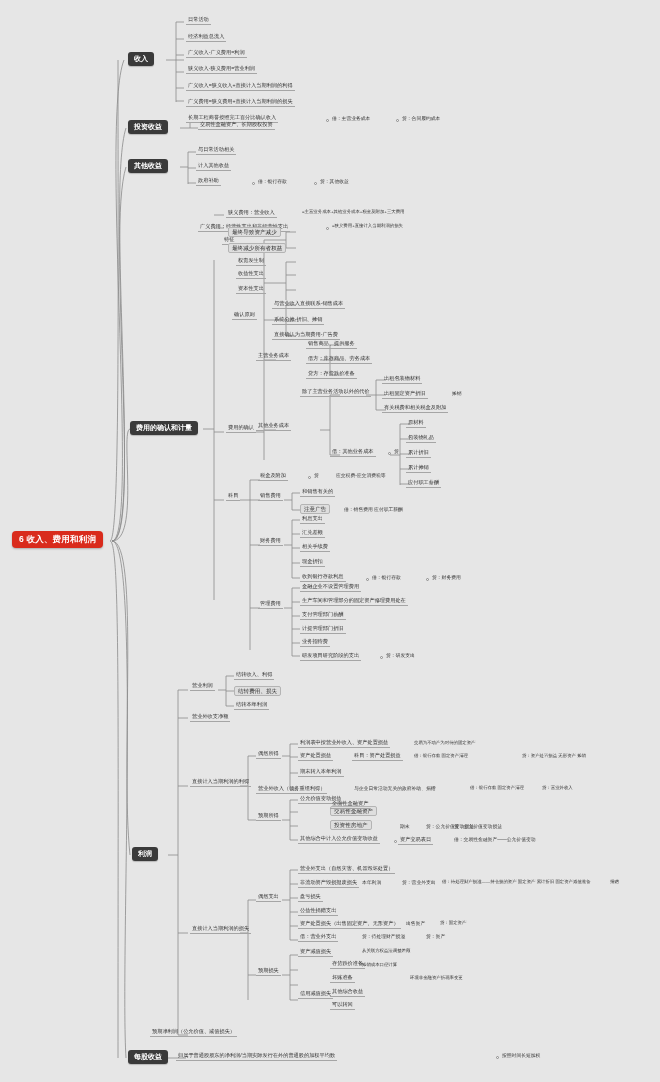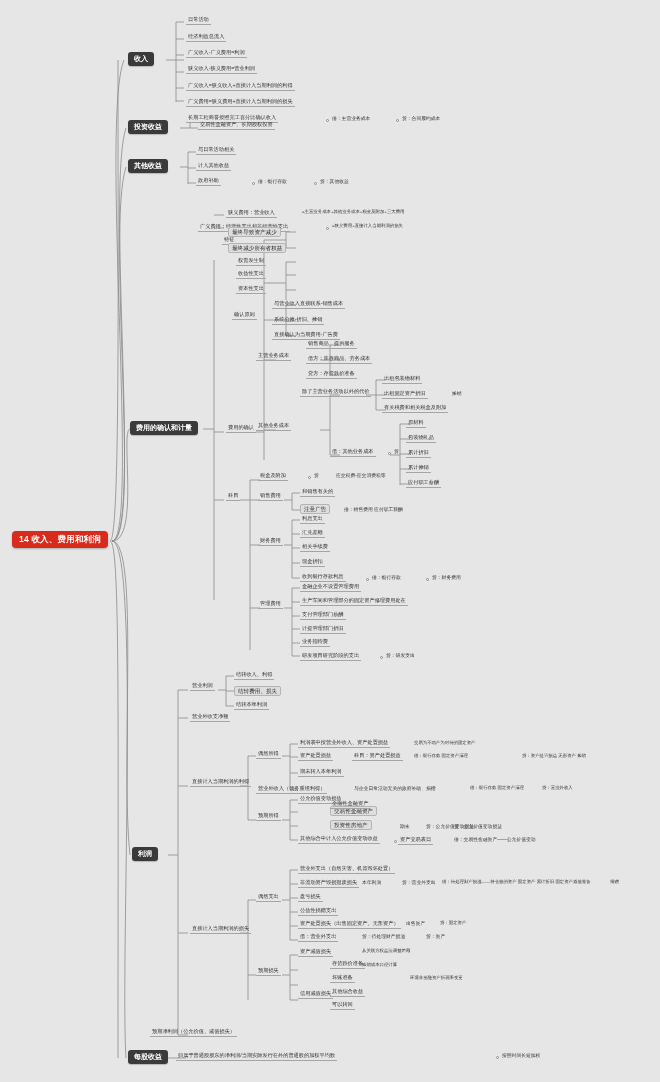--- a/index.html
+++ b/index.html
@@ -236,21 +236,21 @@
       <path d="M290 955 L298 955"></path>
         <path d="M290 970 L298 970"></path>
         <path d="M290 985 L298 985"></path>
       <path d="M290 1000 L298 1000"></path>
 
       <path d="M166 1058 L176 1058"></path>
       <path d="M176 1058 L186 1058"></path>
     </g>
   </svg>
 
-  <div class="node root" style="left:12px;top:531px;">14 收入、费用和利润</div>
+  <div class="node root" style="left:12px;top:531px;">6 收入、费用和利润</div>
 
   <div class="node l2" style="left:128px;top:52px;">收入</div>
   <div class="node leaf" style="left:186px;top:16px;">日常活动</div>
   <div class="node leaf" style="left:186px;top:33px;">经济利益总流入</div>
   <div class="node leaf" style="left:186px;top:49px;">广义收入-广义费用=利润</div>
   <div class="node leaf" style="left:186px;top:65px;">狭义收入-狭义费用=营业利润</div>
   <div class="node leaf" style="left:186px;top:82px;">广义收入=狭义收入+直接计入当期利润的利得</div>
   <div class="node leaf" style="left:186px;top:98px;">广义费用=狭义费用+直接计入当期利润的损失</div>
   <div class="node leaf" style="left:186px;top:114px;">长期工程商誉按照完工百分比确认收入</div>
   <div class="node leaf noline tiny" style="left:330px;top:115px;">借：主营业务成本</div>

